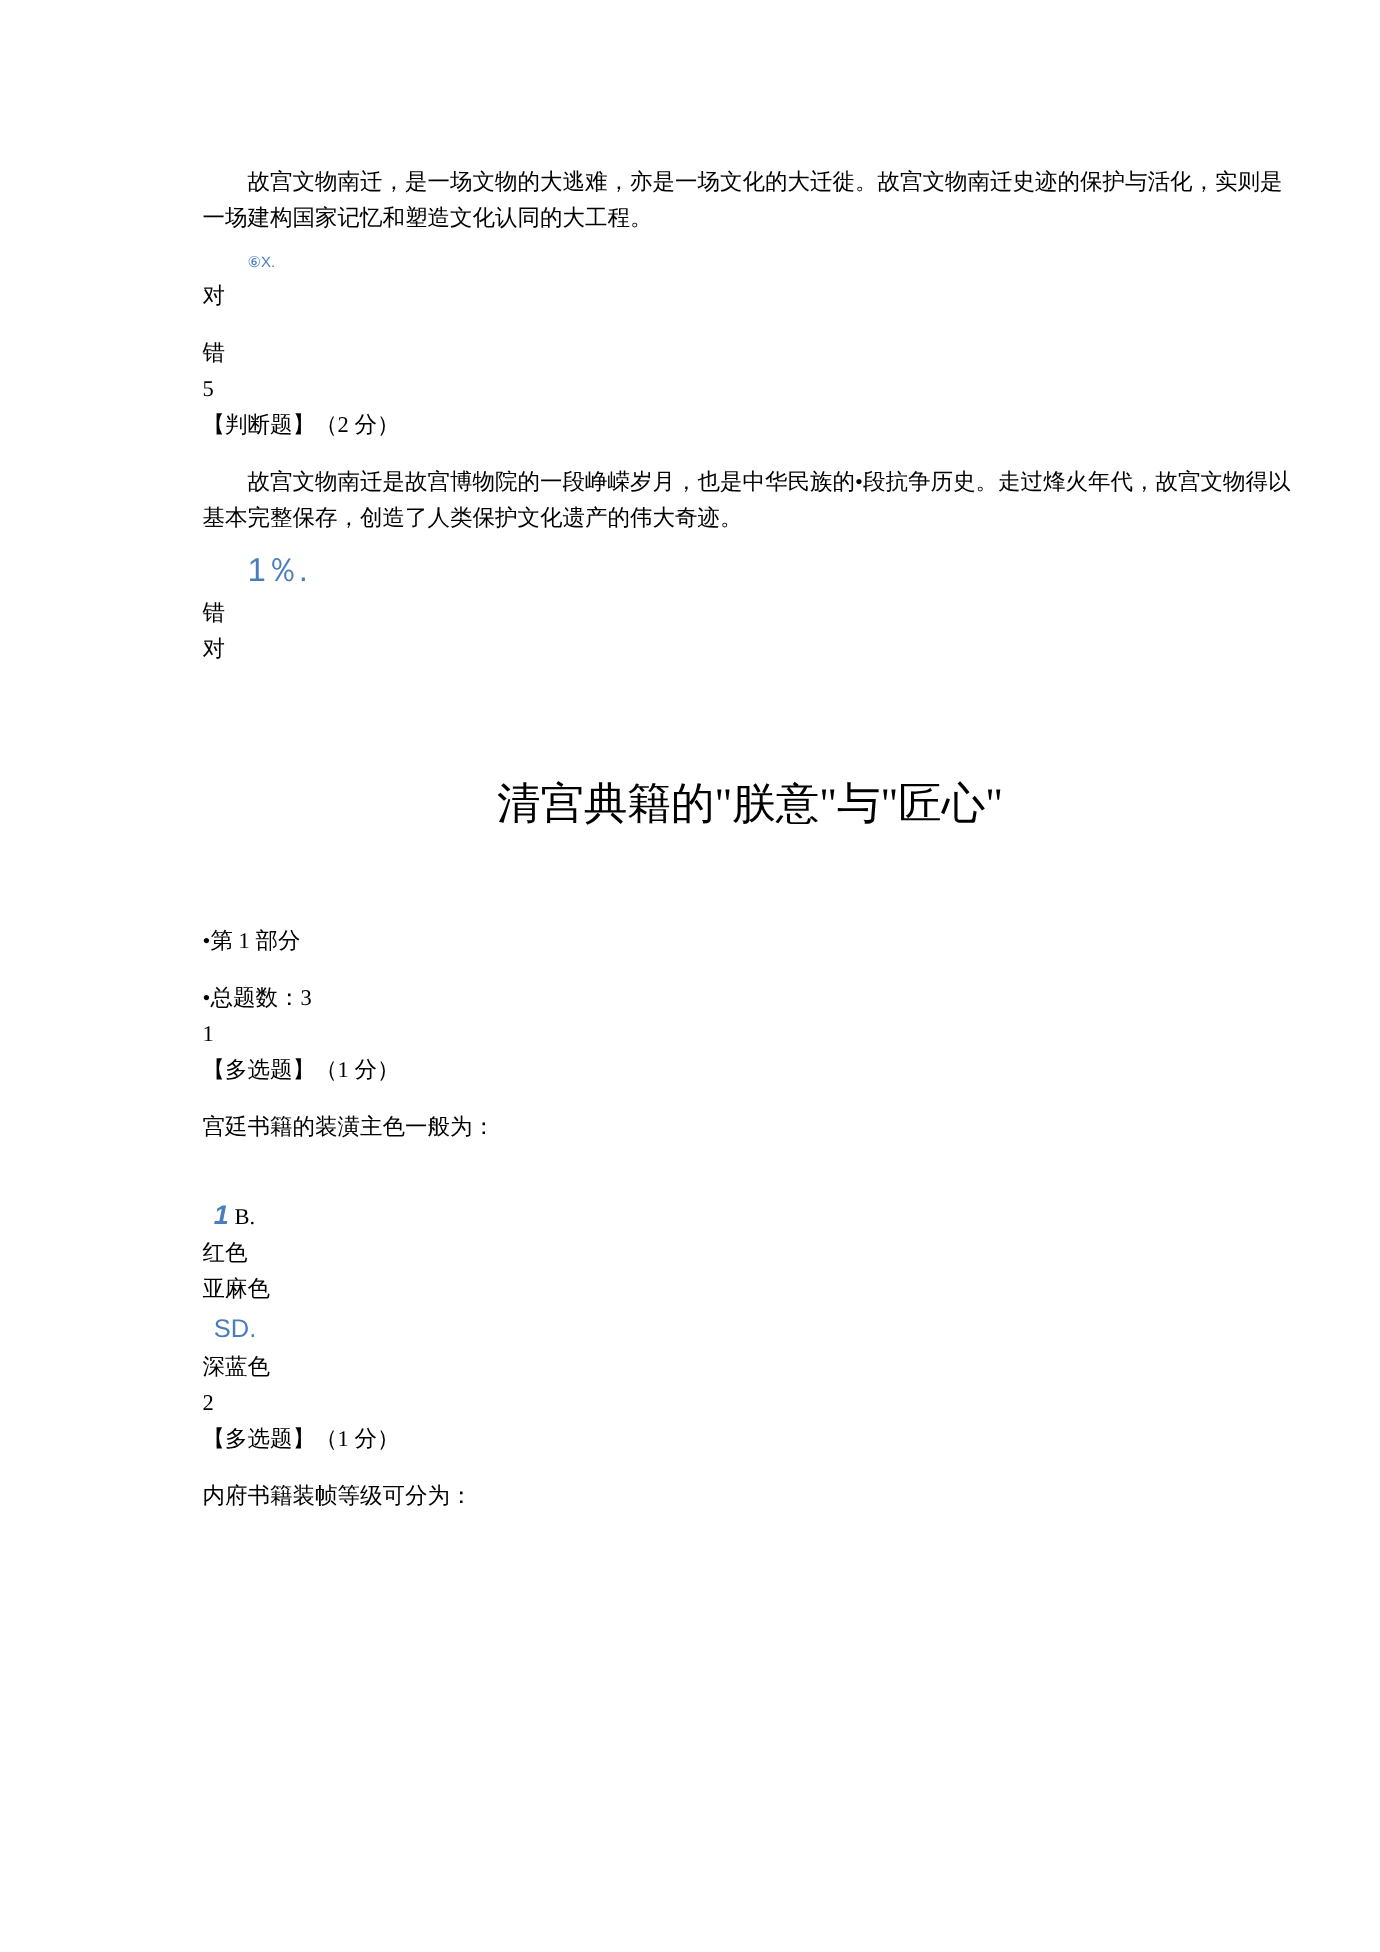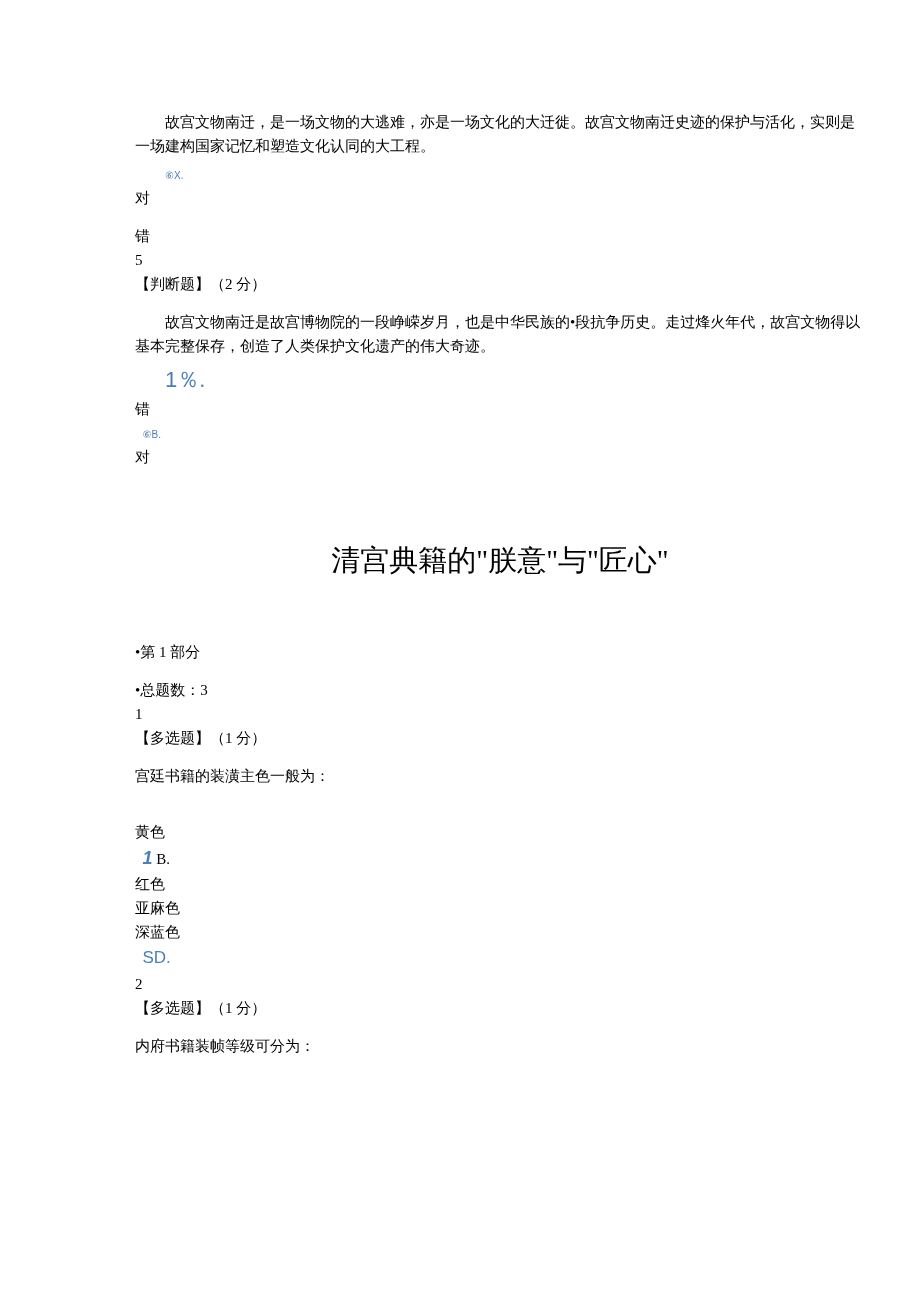--- a/index.html
+++ b/index.html
@@ -73,40 +73,38 @@
   <div class="gap-small"></div>
   <p class="no-indent">错</p>
 
   <p class="no-indent">5</p>
   <p class="no-indent">【判断题】（2 分）</p>
   <div class="gap-small"></div>
   <p class="para">故宫文物南迁是故宫博物院的一段峥嵘岁月，也是中华民族的•段抗争历史。走过烽火年代，故宫文物得以基本完整保存，创造了人类保护文化遗产的伟大奇迹。</p>
 
   <p class="indent-line"><span class="blue-pct">1％.</span></p>
   <p class="no-indent">错</p>
-  <p class="no-indent">&nbsp;&nbsp;<span class="blue-circled">⑥B.</span></p>
   <p class="no-indent">对</p>
 
   <div class="title">清宫典籍的"朕意"与"匠心"</div>
 
   <p class="no-indent">•第 1 部分</p>
   <div class="gap-small"></div>
   <p class="no-indent">•总题数：3</p>
 
   <p class="no-indent">1</p>
   <p class="no-indent">【多选题】（1 分）</p>
   <div class="gap-small"></div>
   <p class="no-indent">宫廷书籍的装潢主色一般为：</p>
   <div class="gap-med"></div>
   <div class="gap-small"></div>
-  <p class="no-indent">黄色</p>
   <p class="no-indent">&nbsp;&nbsp;<span class="blue-italic-num">1</span><span> B.</span></p>
   <p class="no-indent">红色</p>
   <p class="no-indent">亚麻色</p>
+  <p class="no-indent">&nbsp;&nbsp;<span class="blue-sd">SD.</span></p>
   <p class="no-indent">深蓝色</p>
-  <p class="no-indent">&nbsp;&nbsp;<span class="blue-sd">SD.</span></p>
 
   <p class="no-indent">2</p>
   <p class="no-indent">【多选题】（1 分）</p>
   <div class="gap-small"></div>
   <p class="no-indent">内府书籍装帧等级可分为：</p>
 
 </div>
 
 </body></html>

